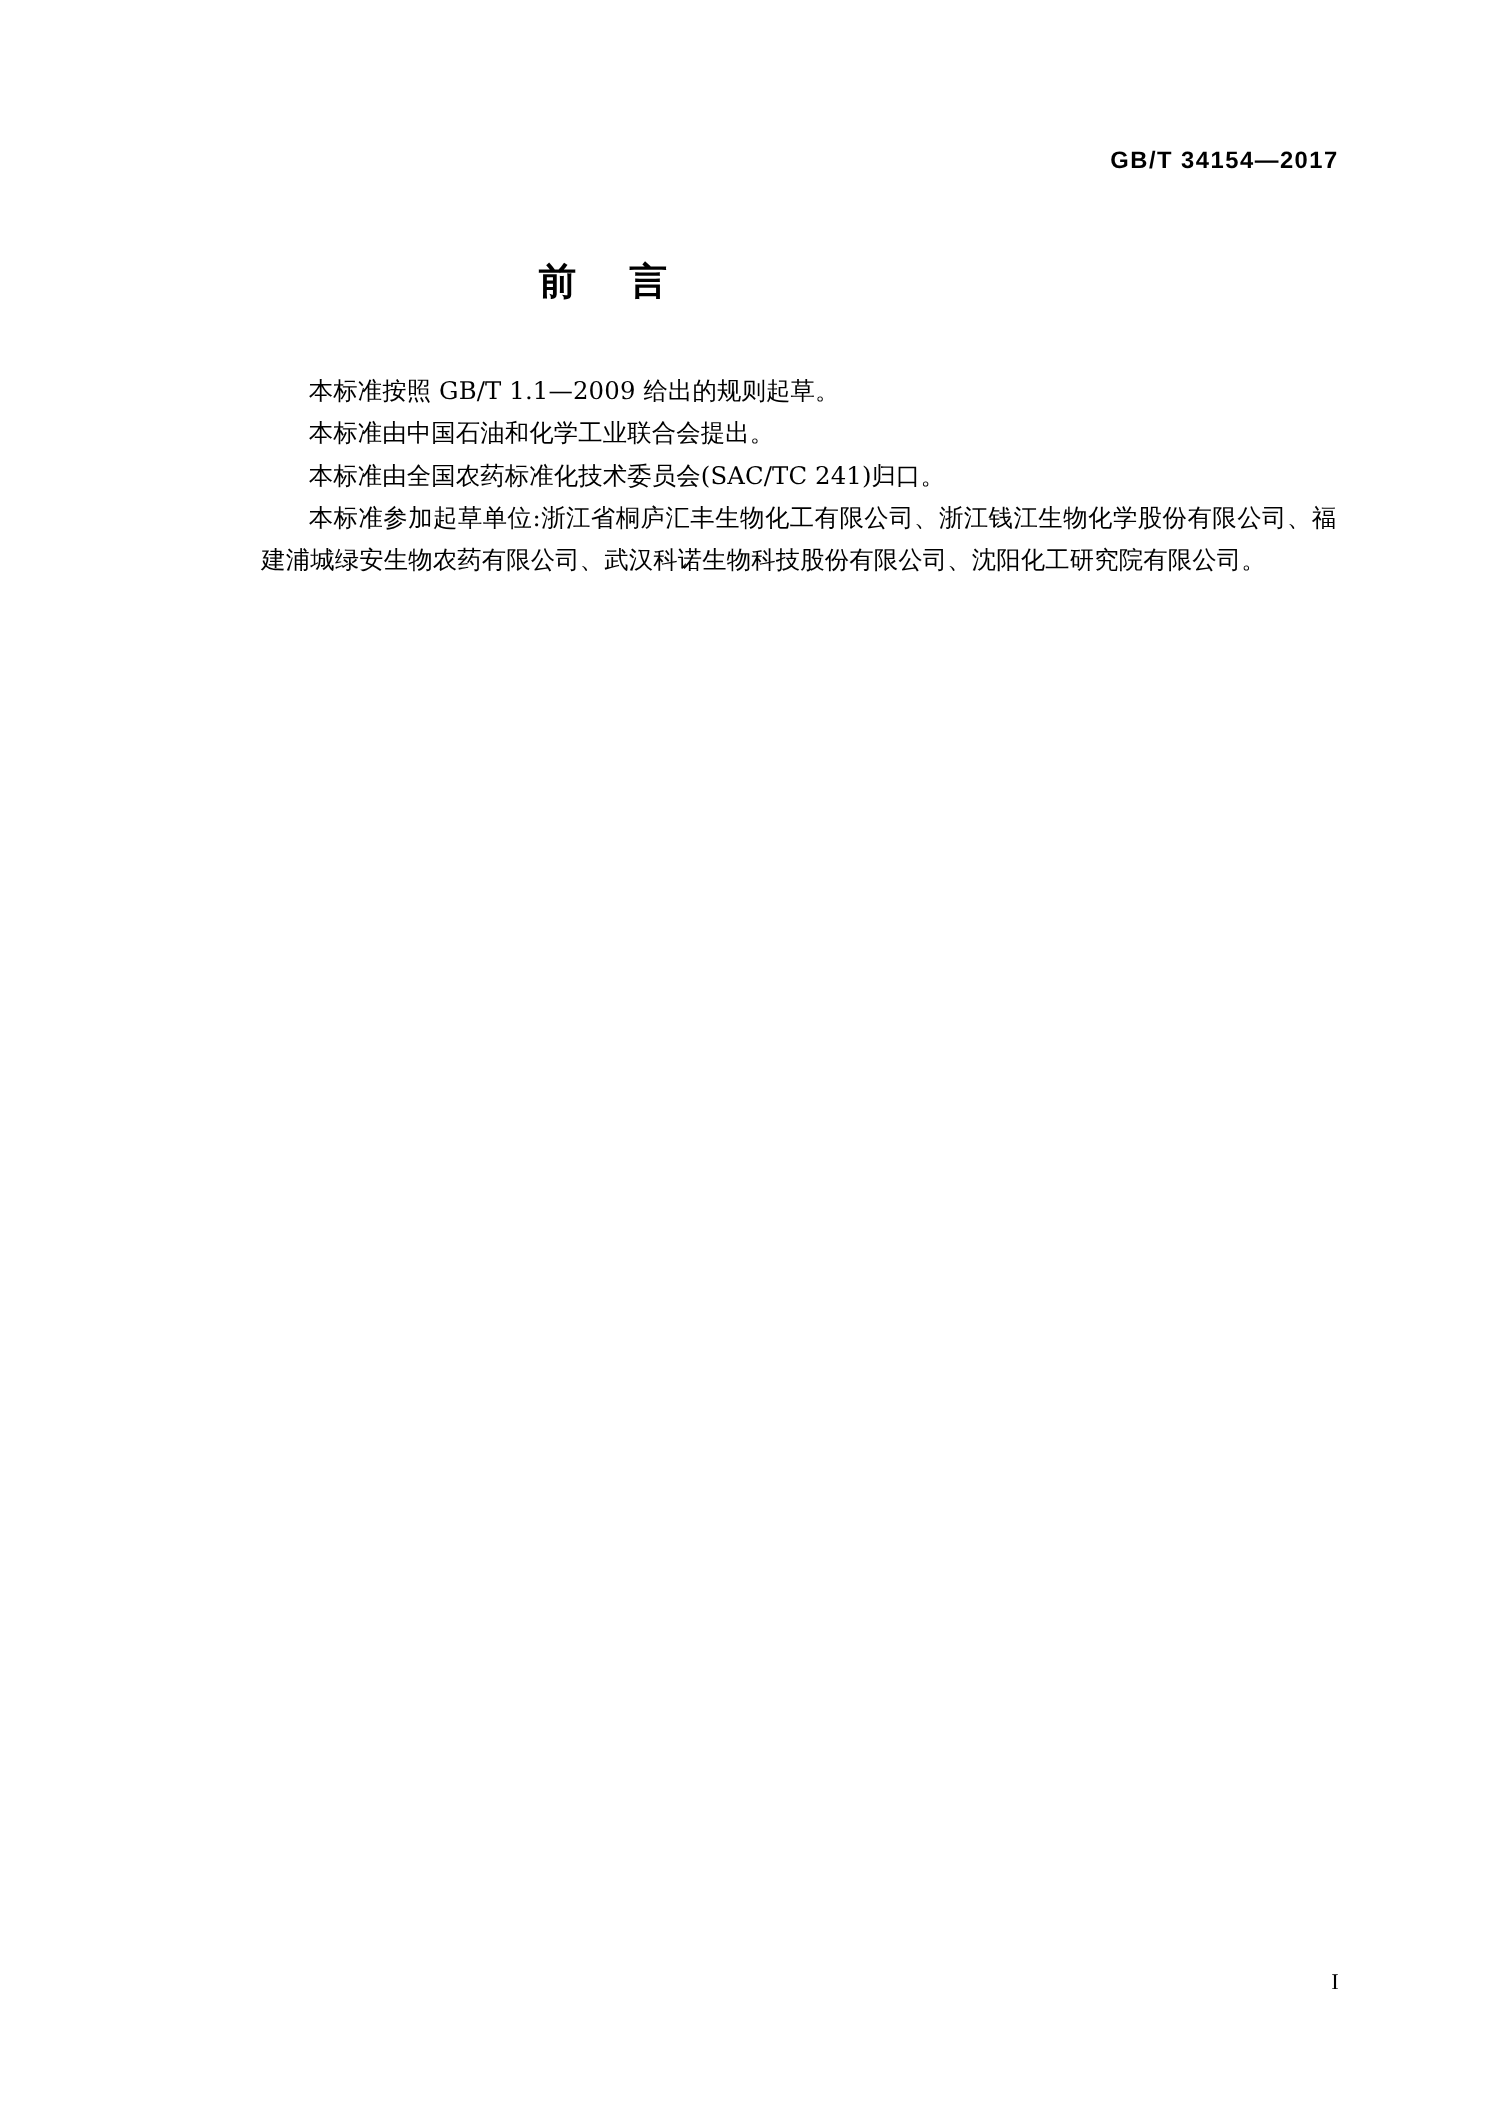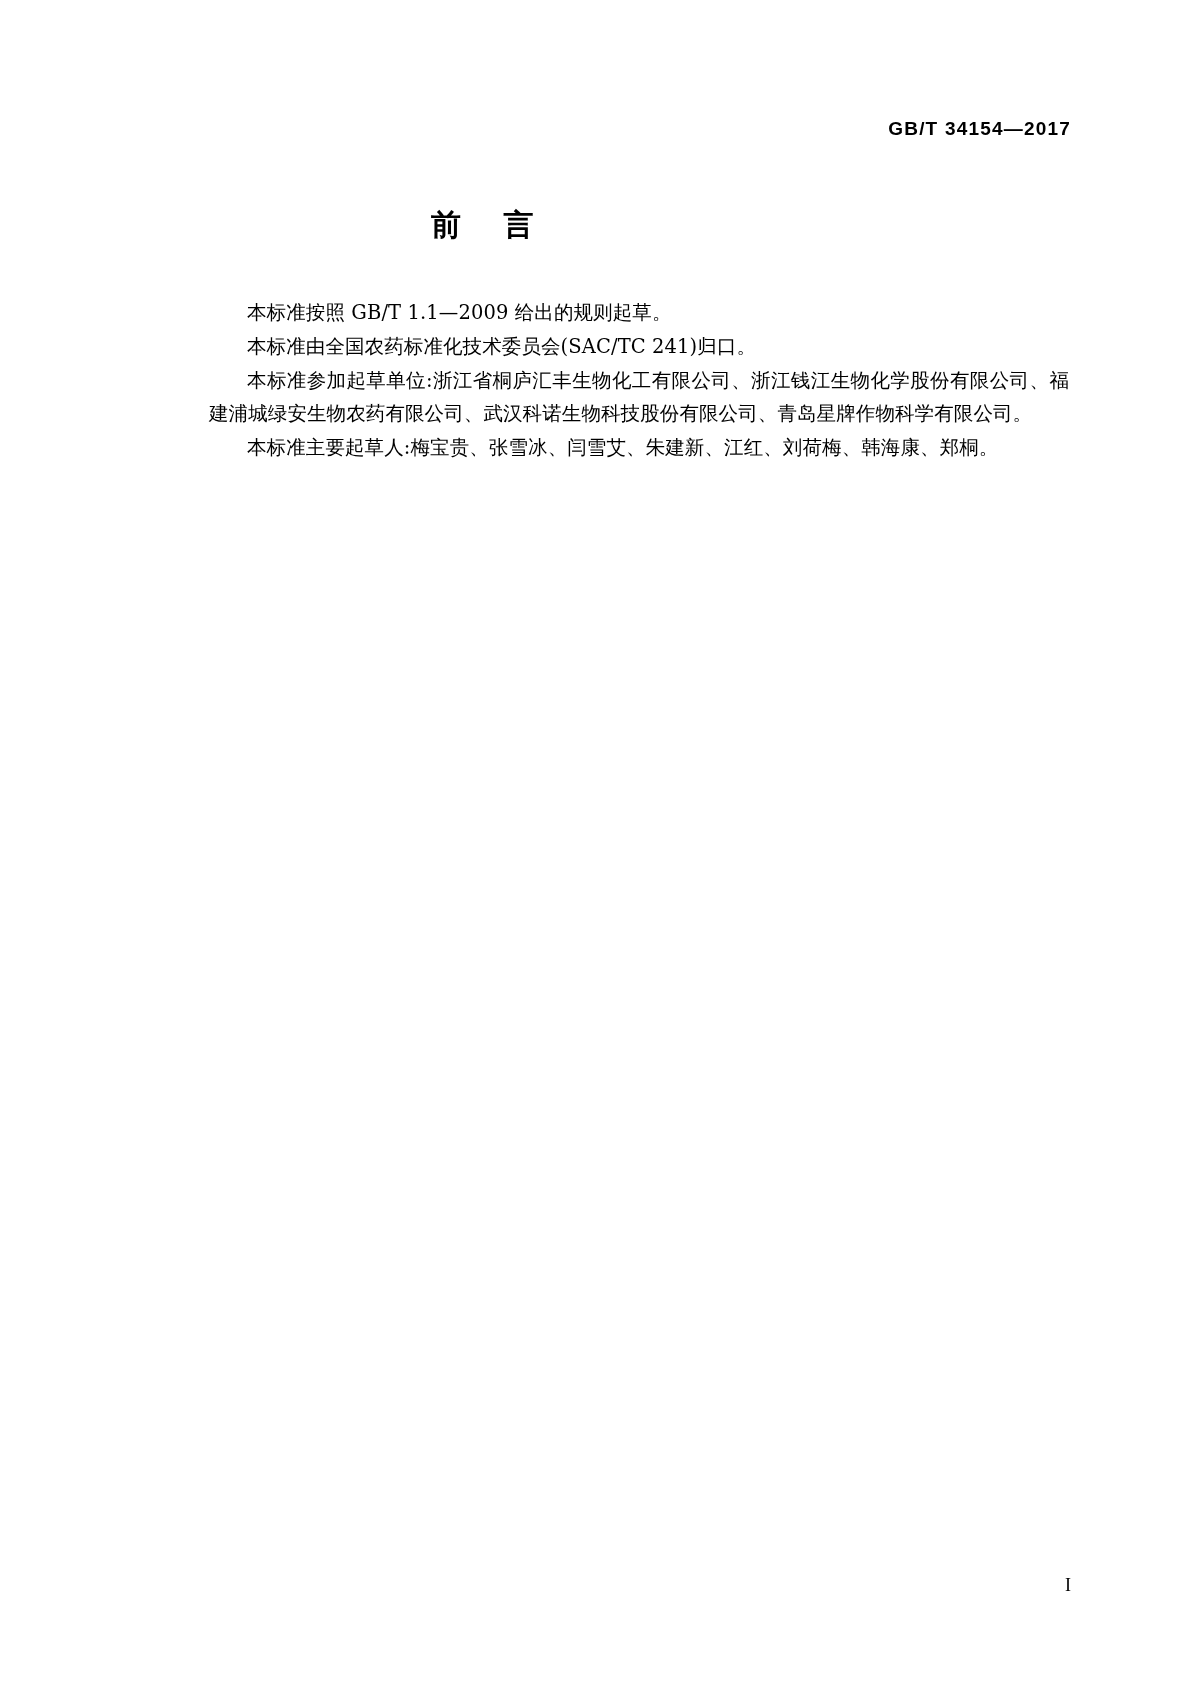--- a/index.html
+++ b/index.html
@@ -81,20 +81,20 @@
 <div class="page">
 
   <div class="header">GB/T 34154—2017</div>
 
   <div class="doc-title">
     <span>前</span><span class="gap"></span><span>言</span>
   </div>
 
   <div class="body-block">
     <p class="para">本标准按照 GB/T 1.1—2009 给出的规则起草。</p>
+    <p class="para">本标准由中国石油和化学工业联合会提出。</p>
     <p class="para">本标准由全国农药标准化技术委员会(SAC/TC 241)归口。</p>
-    <p class="para">本标准参加起草单位:浙江省桐庐汇丰生物化工有限公司、浙江钱江生物化学股份有限公司、福建浦城绿安生物农药有限公司、武汉科诺生物科技股份有限公司、青岛星牌作物科学有限公司。</p>
-    <p class="para">本标准主要起草人:梅宝贵、张雪冰、闫雪艾、朱建新、江红、刘荷梅、韩海康、郑桐。</p>
+    <p class="para">本标准参加起草单位:浙江省桐庐汇丰生物化工有限公司、浙江钱江生物化学股份有限公司、福建浦城绿安生物农药有限公司、武汉科诺生物科技股份有限公司、沈阳化工研究院有限公司。</p>
   </div>
 
   <div class="footer-page">I</div>
 
 </div>
 
 </body></html>

